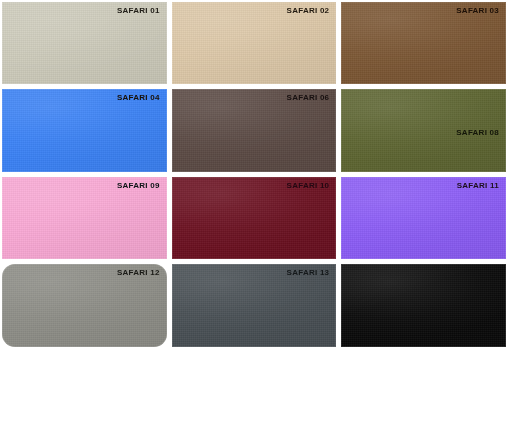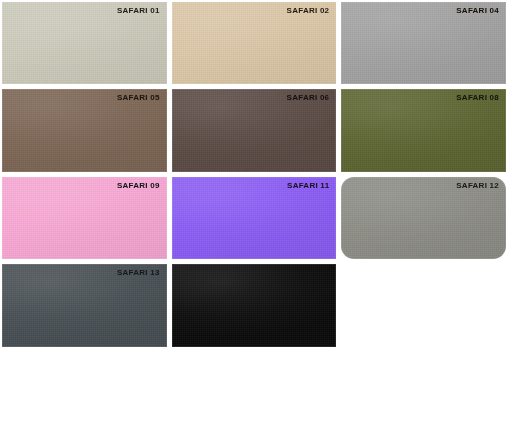--- a/index.html
+++ b/index.html
@@ -91,42 +91,45 @@
 <main id="swatch-grid">
 
   <div class="swatch filled" style="background-color: rgb(205, 203, 187);">
     <span class="swatch-label" style="color: rgb(35, 32, 26);">SAFARI 01</span>
   </div>
 
   <div class="swatch filled" style="background-color: rgb(221, 200, 168);">
     <span class="swatch-label" style="color: rgb(34, 26, 16); text-align: right;">SAFARI 02</span>
   </div>
 
+  <div class="swatch filled" style="background-color: rgb(123, 86, 51);">
+    <span class="swatch-label" style="color: rgb(29, 16, 7);">SAFARI 03</span>
+  </div>
 
-  <div class="swatch filled" style="background-color: #a3a3a3;">
+  <div class="swatch filled" style="background-color: #3b82f6;">
     <span class="swatch-label" style="color: rgb(24, 16, 8);">SAFARI 04</span>
   </div>
 
-  <div class="swatch filled" style="background-color: rgb(125, 102, 85);">
-    <span class="swatch-label" style="color: rgb(29, 20, 12);">SAFARI 05</span>
-  </div>
 
   <div class="swatch filled" style="background-color: rgb(91, 74, 68);">
     <span class="swatch-label" style="color: rgb(23, 16, 16);">SAFARI 06</span>
   </div>
 
 
   <div class="swatch filled" style="background-color: rgb(93, 101, 49);">
-    <span class="swatch-label" style="color: rgb(20, 22, 9);">SAFARI 08</span>
+    <span class="swatch-label" style="color: rgb(20, 22, 9); margin-top: 35px;">SAFARI 08</span>
   </div>
 
   <div class="swatch filled" style="background-color: #f9a8d4;">
     <span class="swatch-label" style="color: rgb(13, 21, 23);">SAFARI 09</span>
   </div>
 
+  <div class="swatch filled" style="background-color: rgb(107, 16, 32);">
+    <span class="swatch-label" style="color: rgb(36, 8, 18);">SAFARI 10</span>
+  </div>
 
   <div class="swatch filled" style="background-color: #8b5cf6;">
     <span class="swatch-label" style="color: rgb(29, 15, 29);">SAFARI 11</span>
   </div>
 
   <div class="swatch filled" style="background-color: rgb(142, 142, 135); border-radius: 13px;">
     <span class="swatch-label" style="color: rgb(26, 26, 22);">SAFARI 12</span>
   </div>
 
   <div class="swatch filled" style="background-color: rgb(72, 79, 84);">

